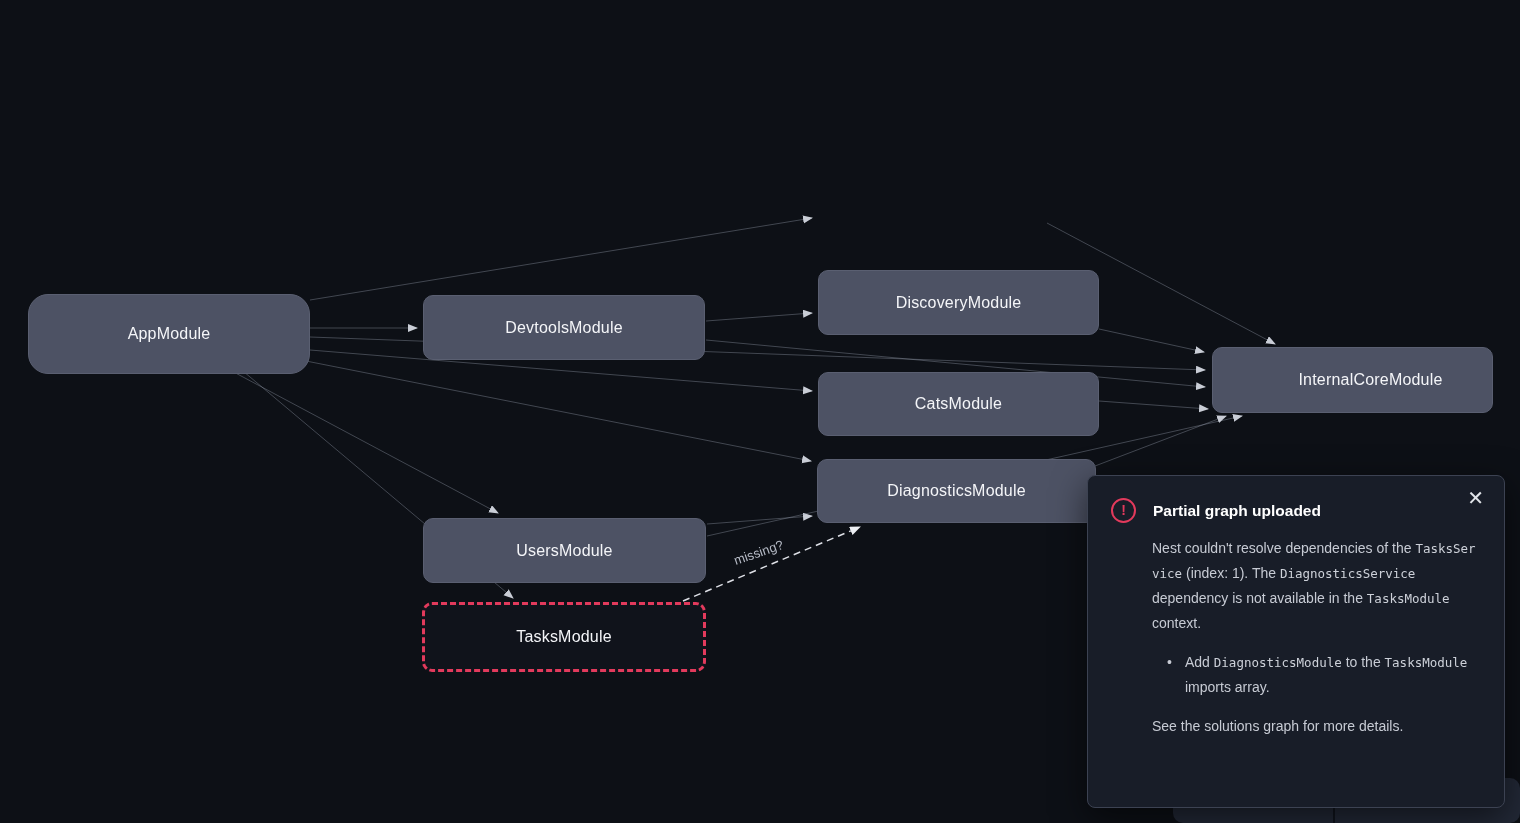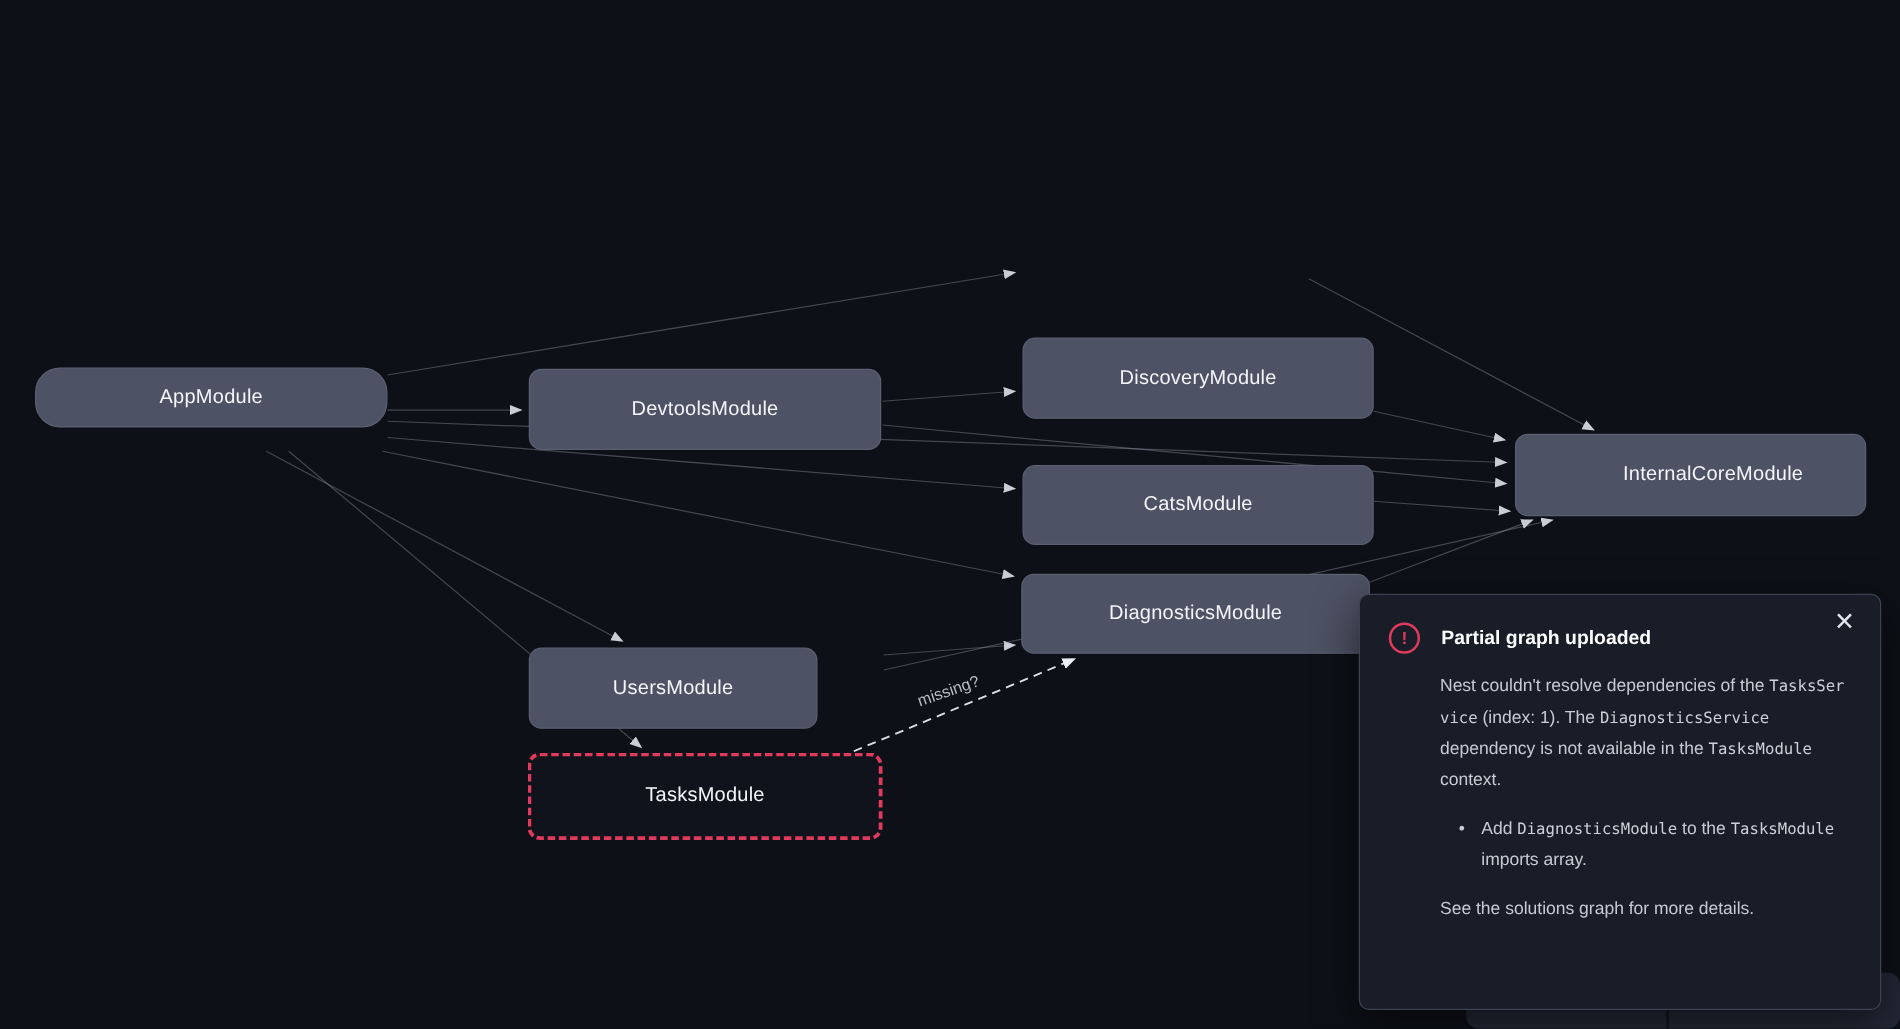--- a/index.html
+++ b/index.html
@@ -85,27 +85,27 @@
     <line x1="707" y1="524" x2="812" y2="516" class="edge" marker-end="url(#arrow)"></line>
     <line x1="707" y1="536" x2="1242" y2="416" class="edge" marker-end="url(#arrow)"></line>
     <line x1="1047" y1="223" x2="1275" y2="344" class="edge" marker-end="url(#arrow)"></line>
     <line x1="1099" y1="329" x2="1204" y2="352" class="edge" marker-end="url(#arrow)"></line>
     <line x1="1099" y1="401" x2="1208" y2="409" class="edge" marker-end="url(#arrow)"></line>
     <line x1="1095" y1="466" x2="1226" y2="416" class="edge" marker-end="url(#arrow)"></line>
     <line x1="683" y1="601" x2="860" y2="527" class="edge dashed" marker-end="url(#arrow-w)"></line>
   </svg>
 
 <div id="node-layer">
-    <div class="node" style="left: 28px; top: 294px; width: 282px; height: 48px; border-radius: 20px;">AppModule</div>
+    <div class="node" style="left: 28px; top: 294px; width: 282px; height: 80px; border-radius: 20px;">AppModule</div>
     <div class="node" style="left: 423px; top: 295px; width: 282px; height: 65px;">DevtoolsModule</div>
     <div class="node" style="left: 818px; top: 270px; width: 281px; height: 65px;">DiscoveryModule</div>
     <div class="node" style="left: 818px; top: 372px; width: 281px; height: 64px;">CatsModule</div>
     <div class="node" style="left: 817px; top: 459px; width: 279px; height: 64px;">DiagnosticsModule</div>
     <div class="node" style="left: 1212px; top: 347px; width: 281px; height: 66px; padding-left: 36px;">InternalCoreModule</div>
-    <div class="node" style="left: 423px; top: 518px; width: 231px; height: 65px;">UsersModule</div>
+    <div class="node" style="left: 423px; top: 518px; width: 283px; height: 65px;">UsersModule</div>
     <div class="node error" style="left: 422px; top: 602px; width: 284px; height: 70px;">TasksModule</div>
   </div>
 
 <div class="edge-label" style="left: 733px; top: 545px;">missing?</div>
 
 <div class="bg-bar">
   <div class="bg-bar-divider"></div>
 </div>
 
 <div class="toast">

